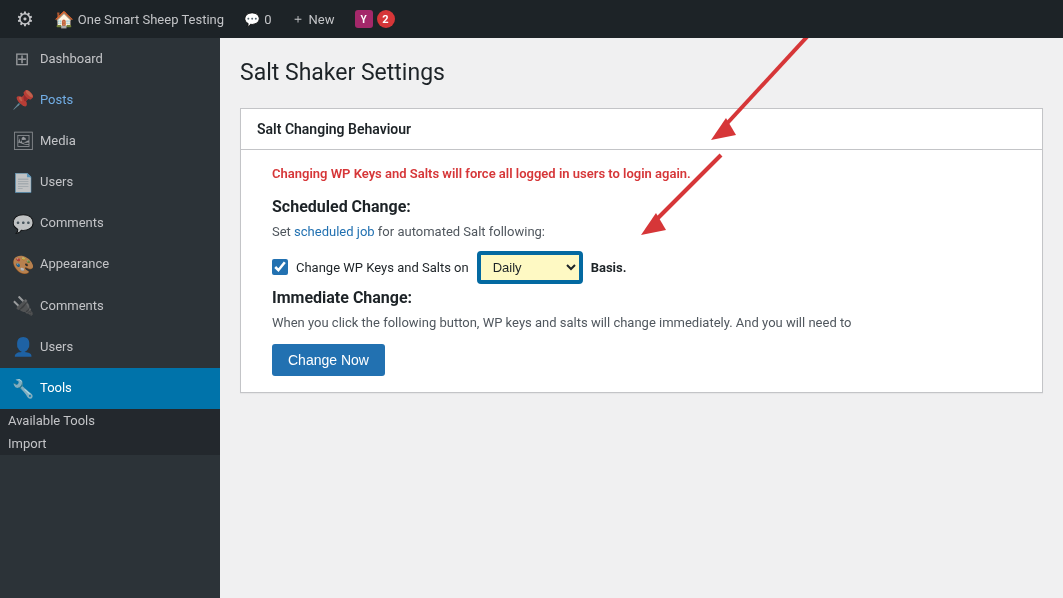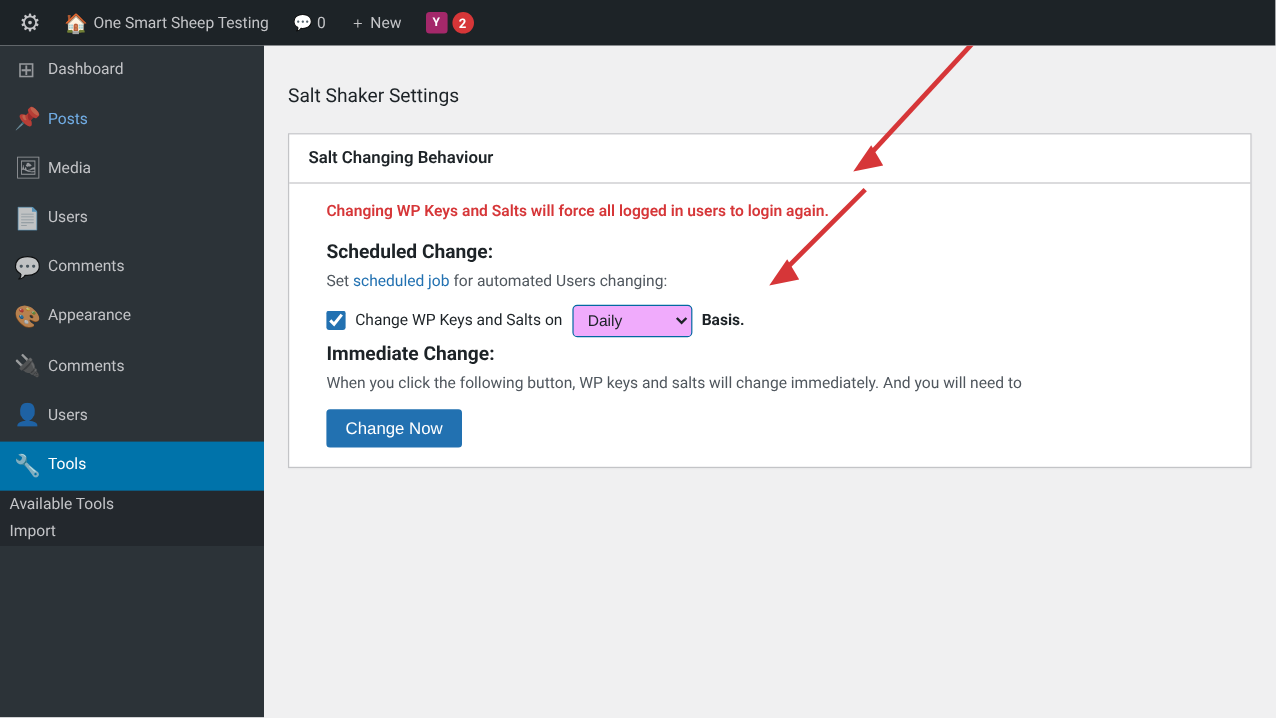--- a/index.html
+++ b/index.html
@@ -91,26 +91,25 @@
 
     
     .content {
       flex: 1;
       overflow-y: auto;
       padding: 20px 20px 20px 20px;
       background: #f0f0f1;
     }
 
     .page-title {
-      font-size: 16px;
+      font-size: 23px;
       font-weight: 400;
       color: #1d2327;
       margin-bottom: 20px;
       line-height: 1.3;
-      margin-top: 12px;
     }
 
     .settings-card {
       background: #fff;
       border: 1px solid #c3c4c7;
       border-radius: 0;
       box-shadow: 0 1px 1px rgba(0,0,0,.04);
     }
 
     .card-header {
@@ -153,25 +152,25 @@
     }
     .checkbox-row input[type="checkbox"] {
       width: 16px;
       height: 16px;
       accent-color: #2271b1;
     }
     .checkbox-label { color: #1d2327; font-size: 13px; }
 
     .select-dropdown {
       padding: 4px 24px 4px 8px;
-      border: 1px solid #0369a1;
+      border: 4px solid #0369a1;
       border-radius: 4px;
       font-size: 13px;
       color: #1d2327;
-      background: #f0abfc;
+      background: #fef9c3;
       cursor: pointer;
       appearance: auto;
     }
 
     .basis-text { color: #1d2327; font-size: 13px; font-weight: bold; }
 
     .immediate-section { margin-top: 4px; }
 
     .immediate-desc {
       color: #50575e;
@@ -287,21 +286,21 @@
 
           <line x1="200" y1="185" x2="130" y2="255" stroke="#d63638" stroke-width="4"></line>
           <polygon points="120,265 135,243 145,260" fill="#d63638"></polygon>
         </svg>
 
         <div class="warning-text">Changing WP Keys and Salts will force all logged in users to login again.</div>
 
         <div>
           <div class="section-title">Scheduled Change:</div>
           <p class="section-desc">
-            <span>Set </span><a href="#"><span>scheduled job</span></a><span> for automated Users changing:</span>
+            <span>Set </span><a href="#"><span>scheduled job</span></a><span> for automated Salt following:</span>
           </p>
           <div class="checkbox-row">
             <input type="checkbox" checked="" style="">
             <span class="checkbox-label">Change WP Keys and Salts on</span>
             <select class="select-dropdown">
               <option>Daily</option>
               <option>Weekly</option>
               <option>Monthly</option>
             </select>
             <span class="basis-text">Basis.</span>

